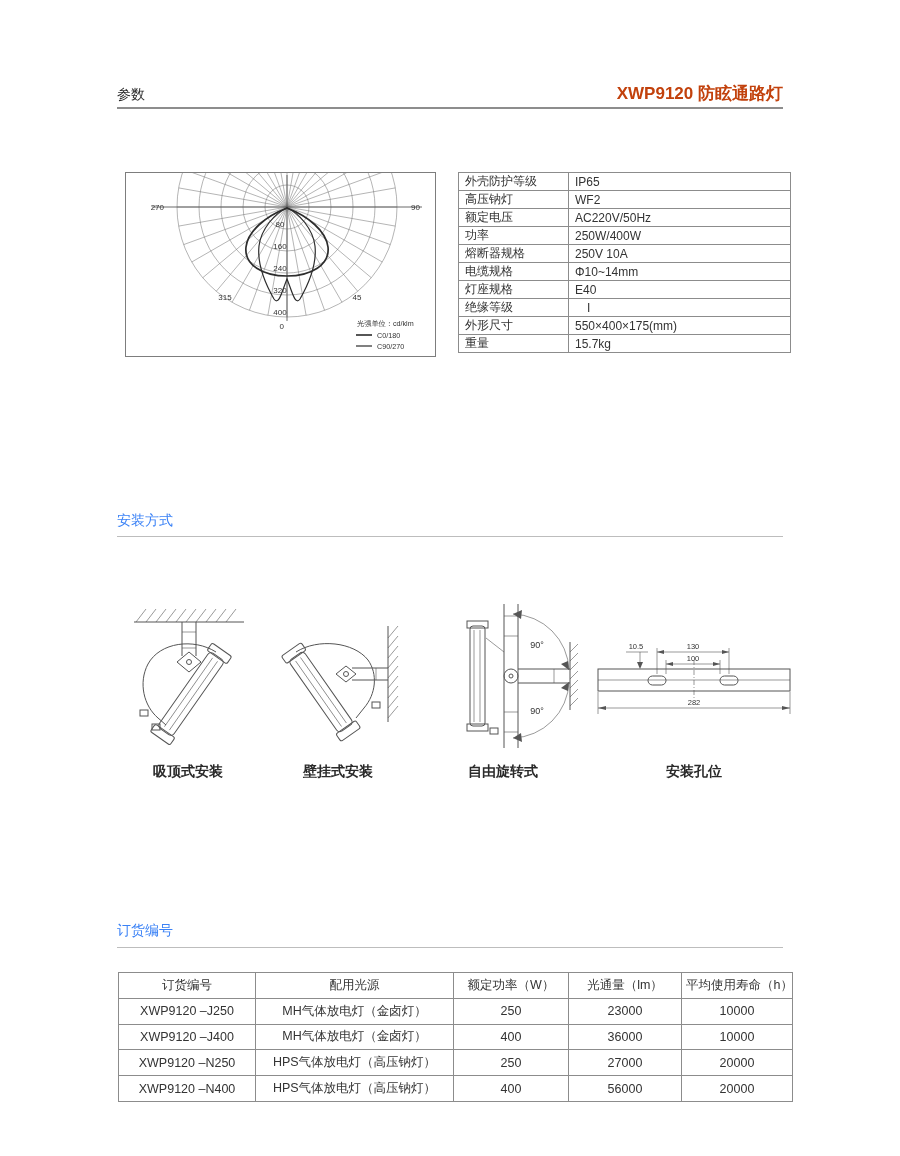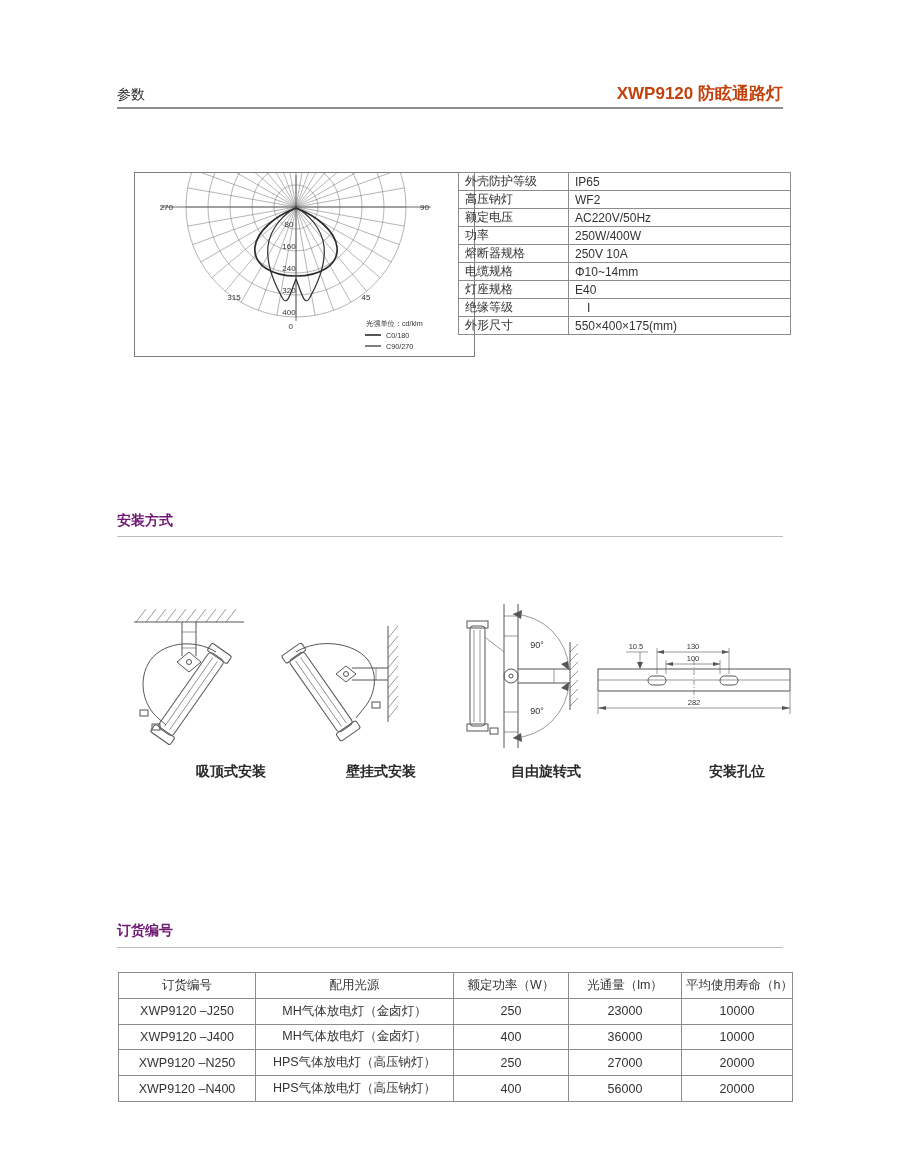--- a/index.html
+++ b/index.html
@@ -3,44 +3,44 @@
 <meta charset="utf-8">
 <style>
   html,body{margin:0;padding:0;background:#fff;}
   .page{position:relative;width:900px;height:1156px;background:#ffffff;overflow:hidden;
         font-family:"Liberation Sans","DejaVu Sans",sans-serif;color:#2e2e2e;}
   .hdr-left{position:absolute;left:117px;top:86px;font-size:14px;font-weight:normal;color:#2a2a2a;}
   .hdr-right{position:absolute;right:117px;top:82px;font-size:17px;font-weight:bold;color:#c2410c;}
   .rule{position:absolute;left:117px;width:666px;}
   .rule-dark{top:107px;height:2px;background:#8d8d8d;}
   .rule-light{height:1px;background:#bdbdbd;}
-  .sect{position:absolute;left:117px;font-size:14px;font-weight:bold;color:#701a75;}
-
-  .photo-box{position:absolute;left:134px;top:172px;width:341px;height:185px;border:1px solid #7d7d7d;box-sizing:border-box;}
+  .sect{position:absolute;left:117px;font-size:14px;font-weight:normal;color:#3b82f6;}
+
+  .photo-box{position:absolute;left:125px;top:172px;width:311px;height:185px;border:1px solid #7d7d7d;box-sizing:border-box;}
   .photo-box svg{display:block;}
   #polar-grid circle,#polar-grid line{stroke:#787878;stroke-width:0.55;fill:none;}
   .axis{stroke:#5a5a5a;stroke-width:0.9;}
   .curve1{fill:none;stroke:#2c2c2c;stroke-width:1.7;}
   .curve2{fill:none;stroke:#2c2c2c;stroke-width:1.2;}
   .ptext{font-family:"Liberation Sans",sans-serif;font-size:8px;fill:#333;}
   .ptext-sm{font-family:"Liberation Sans",sans-serif;font-size:7.2px;fill:#333;}
 
   table.spec{position:absolute;left:458px;top:172px;width:333px;border-collapse:collapse;table-layout:fixed;}
   table.spec td{border:1px solid #8c8c8c;font-size:12px;color:#333;height:17.7px;box-sizing:border-box;
                 padding:0 6px;white-space:nowrap;overflow:hidden;}
   table.spec td.k{width:110px;}
 
   .drawing{position:absolute;}
   .line-art line,.line-art path,.line-art rect,.line-art circle{stroke:#555;fill:none;stroke-width:1;}
   .line-art .fil{fill:#555;stroke:none;}
   .line-art text{font-family:"Liberation Sans",sans-serif;fill:#333;stroke:none;}
   .line-art .thin{stroke-width:0.6;}
   .line-art .dash{stroke-dasharray:5 2 1 2;stroke-width:0.6;}
 
-  .caption{position:absolute;top:763px;transform:translateX(-50%);font-size:14px;font-weight:bold;color:#2a2a2a;white-space:nowrap;margin-left:43px;}
+  .caption{position:absolute;top:763px;transform:translateX(-50%);font-size:14px;font-weight:bold;color:#2a2a2a;white-space:nowrap;}
 
   table.order{position:absolute;left:118px;top:972px;width:674px;border-collapse:collapse;table-layout:fixed;}
   table.order th,table.order td{border:1px solid #8c8c8c;font-size:12.5px;font-weight:normal;color:#333;
                 height:25.8px;box-sizing:border-box;text-align:center;padding:0 4px;white-space:nowrap;}
 </style>
 </head>
 <body>
 
 <div class="page">
 
@@ -159,20 +159,24 @@
           <td>E40</td>
         </tr>
       <tr>
           <td class="k">绝缘等级</td>
           <td style="padding-left:18px">I</td>
         </tr>
       <tr>
           <td class="k">外形尺寸</td>
           <td>550×400×175(mm)</td>
         </tr>
+      <tr>
+          <td class="k">重量</td>
+          <td>15.7kg</td>
+        </tr>
     </tbody>
   </table>
 
   <div class="sect" style="top:512px">安装方式</div>
   <div class="rule rule-light" style="top:536px"></div>
 
   <svg class="drawing line-art" style="left:128px;top:598px" width="124" height="150" viewBox="0 0 124 150">
     <g>
       <line x1="6" y1="24" x2="116" y2="24"></line>
       <line class="thin" x1="8" y1="24" x2="18" y2="11"></line>

